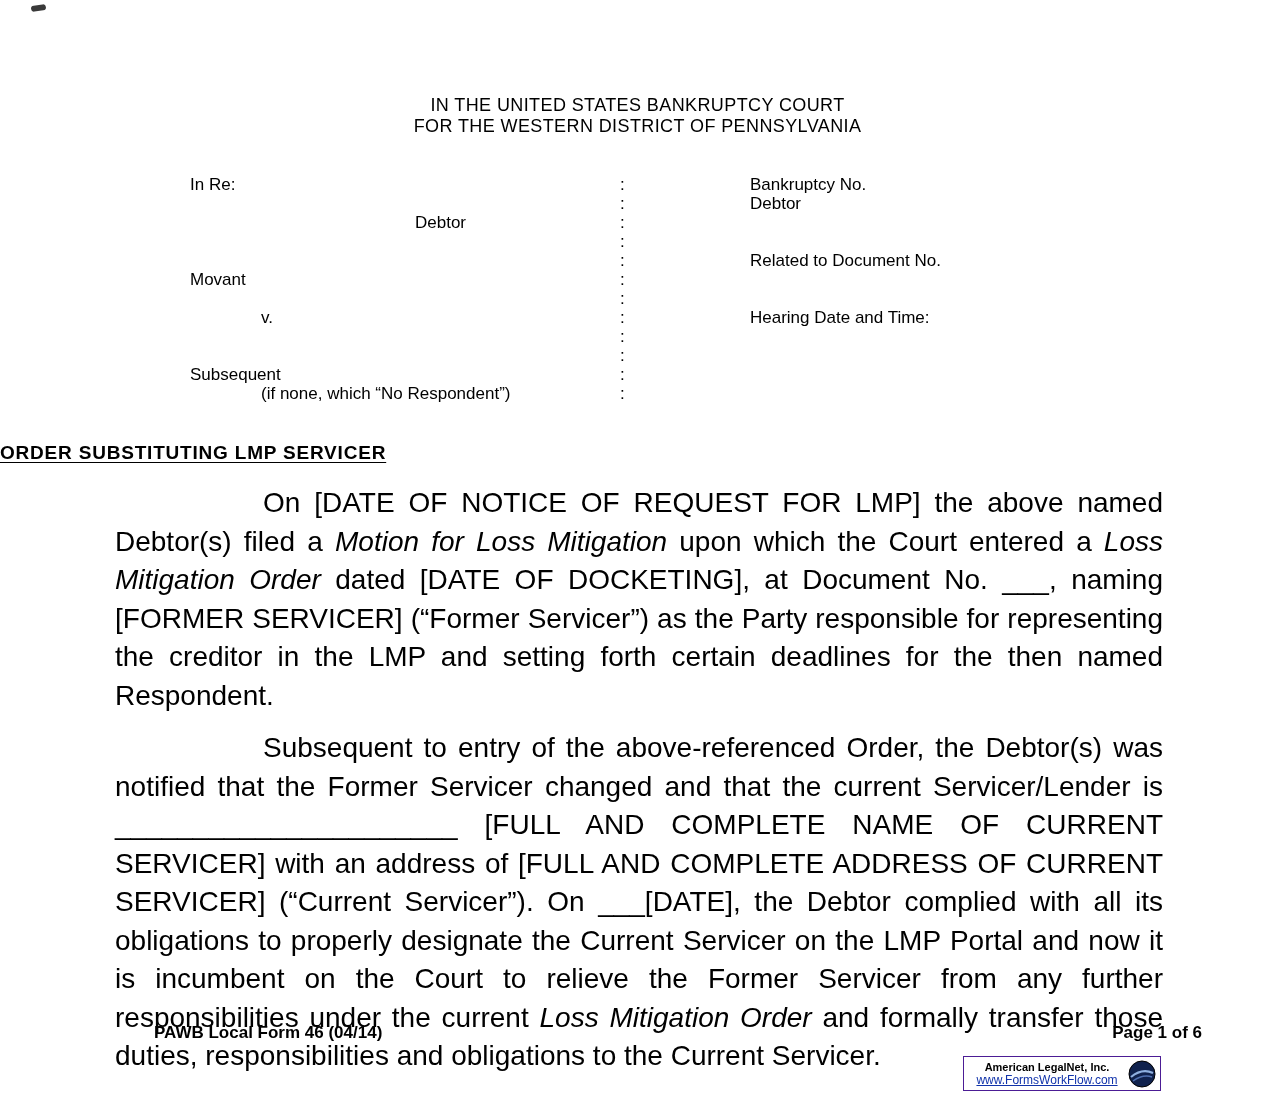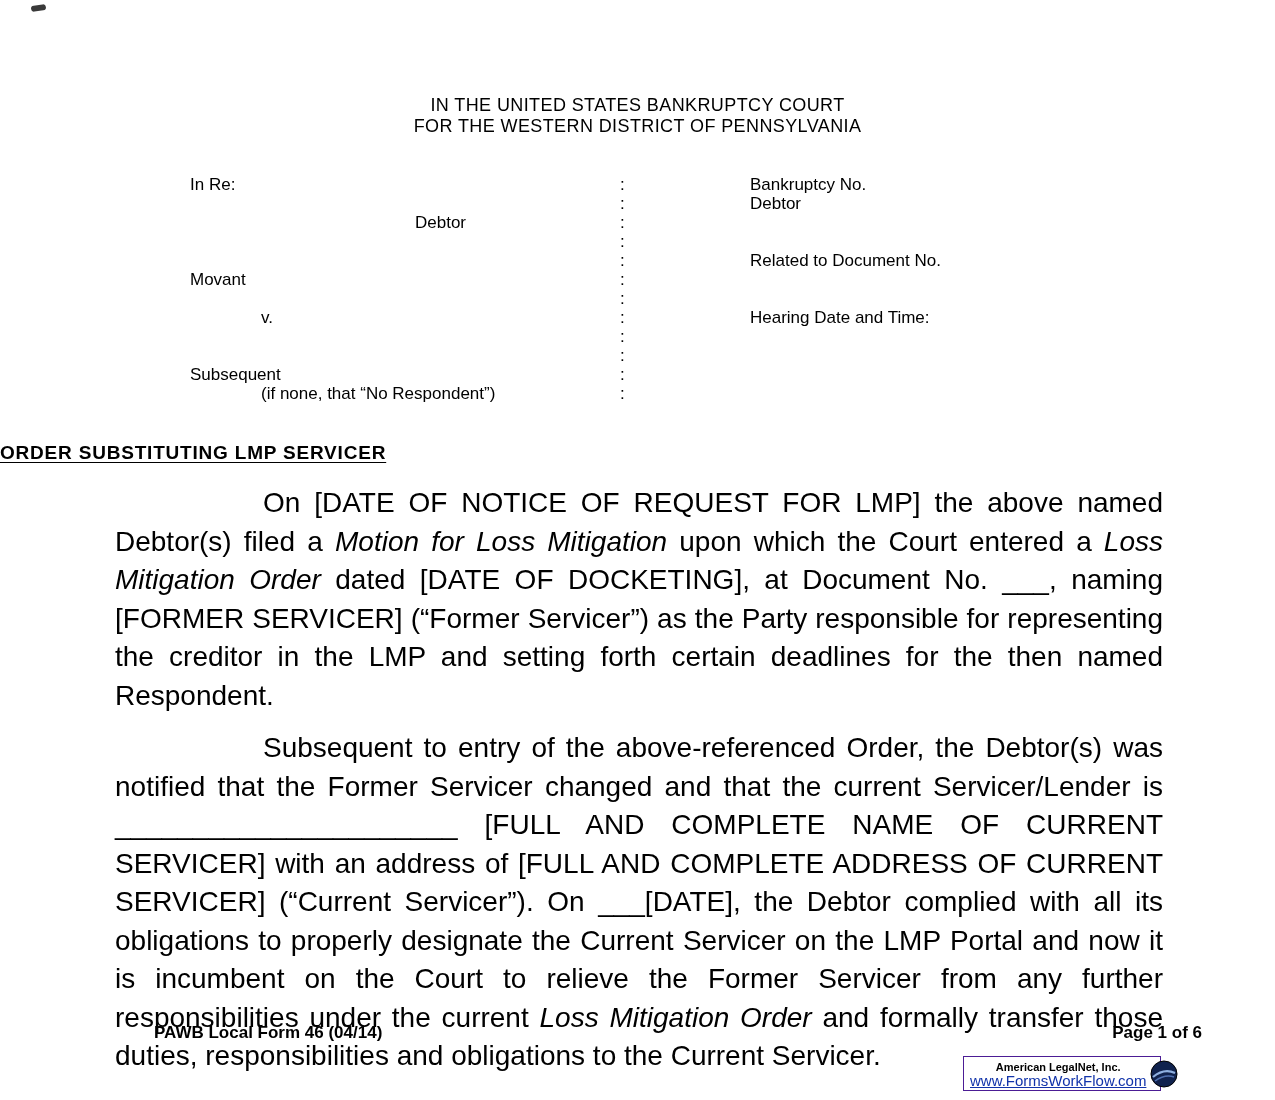--- a/index.html
+++ b/index.html
@@ -104,26 +104,25 @@
     flex: 1;
     text-align: center;
     line-height: 13px;
   }
   .logo-company {
     font-size: 11px;
     font-weight: bold;
     white-space: nowrap;
   }
   .logo-url {
-    font-size: 15px;
+    font-size: 12px;
     text-decoration: underline;
     color: #1133aa;
     white-space: nowrap;
     cursor: pointer;
-    text-align: right;
   }
   .logo-globe {
     width: 28px;
     height: 28px;
     margin-left: 4px;
     flex: 0 0 auto;
   }
 </style>
 </head>
 <body>
@@ -187,21 +186,21 @@
         <span class="cap-left indent-0">&nbsp;</span>
         <span class="cap-colon">:</span>
         <span class="cap-right">&nbsp;</span>
       </div>
       <div class="cap-row">
         <span class="cap-left indent-0">Subsequent</span>
         <span class="cap-colon">:</span>
         <span class="cap-right">&nbsp;</span>
       </div>
       <div class="cap-row">
-        <span class="cap-left indent-1">(if none, that “No Respondent”)</span>
+        <span class="cap-left indent-1">(if none, which “No Respondent”)</span>
         <span class="cap-colon">:</span>
         <span class="cap-right">&nbsp;</span>
       </div>
     </div>
 
   <div class="doc-title">ORDER SUBSTITUTING LMP SERVICER</div>
 
   <div class="doc-body" id="doc-body">
       <p class="para"><span>On [DATE OF NOTICE OF REQUEST FOR LMP] the above named Debtor(s) filed a </span><em>Motion for Loss Mitigation</em><span> upon which the Court entered a </span><em>Loss Mitigation Order</em><span> dated [DATE OF DOCKETING], at Document No. ___, naming [FORMER SERVICER] (“Former Servicer”) as the Party responsible for representing the creditor in the LMP and setting forth certain deadlines for the then named Respondent.</span></p>
       <p class="para"><span>Subsequent to entry of the above-referenced Order, the Debtor(s) was notified that the Former Servicer changed and that the current Servicer/Lender is ______________________ [FULL AND COMPLETE NAME OF CURRENT SERVICER] with an address of [FULL AND COMPLETE ADDRESS OF CURRENT SERVICER] (“Current Servicer”).  On ___[DATE], the Debtor complied with all its obligations to properly designate the Current Servicer on the LMP Portal and now it is incumbent on the Court to relieve the Former Servicer from any further responsibilities under the current </span><em>Loss Mitigation Order</em><span> and formally transfer those duties, responsibilities and obligations to the Current Servicer.</span></p>

